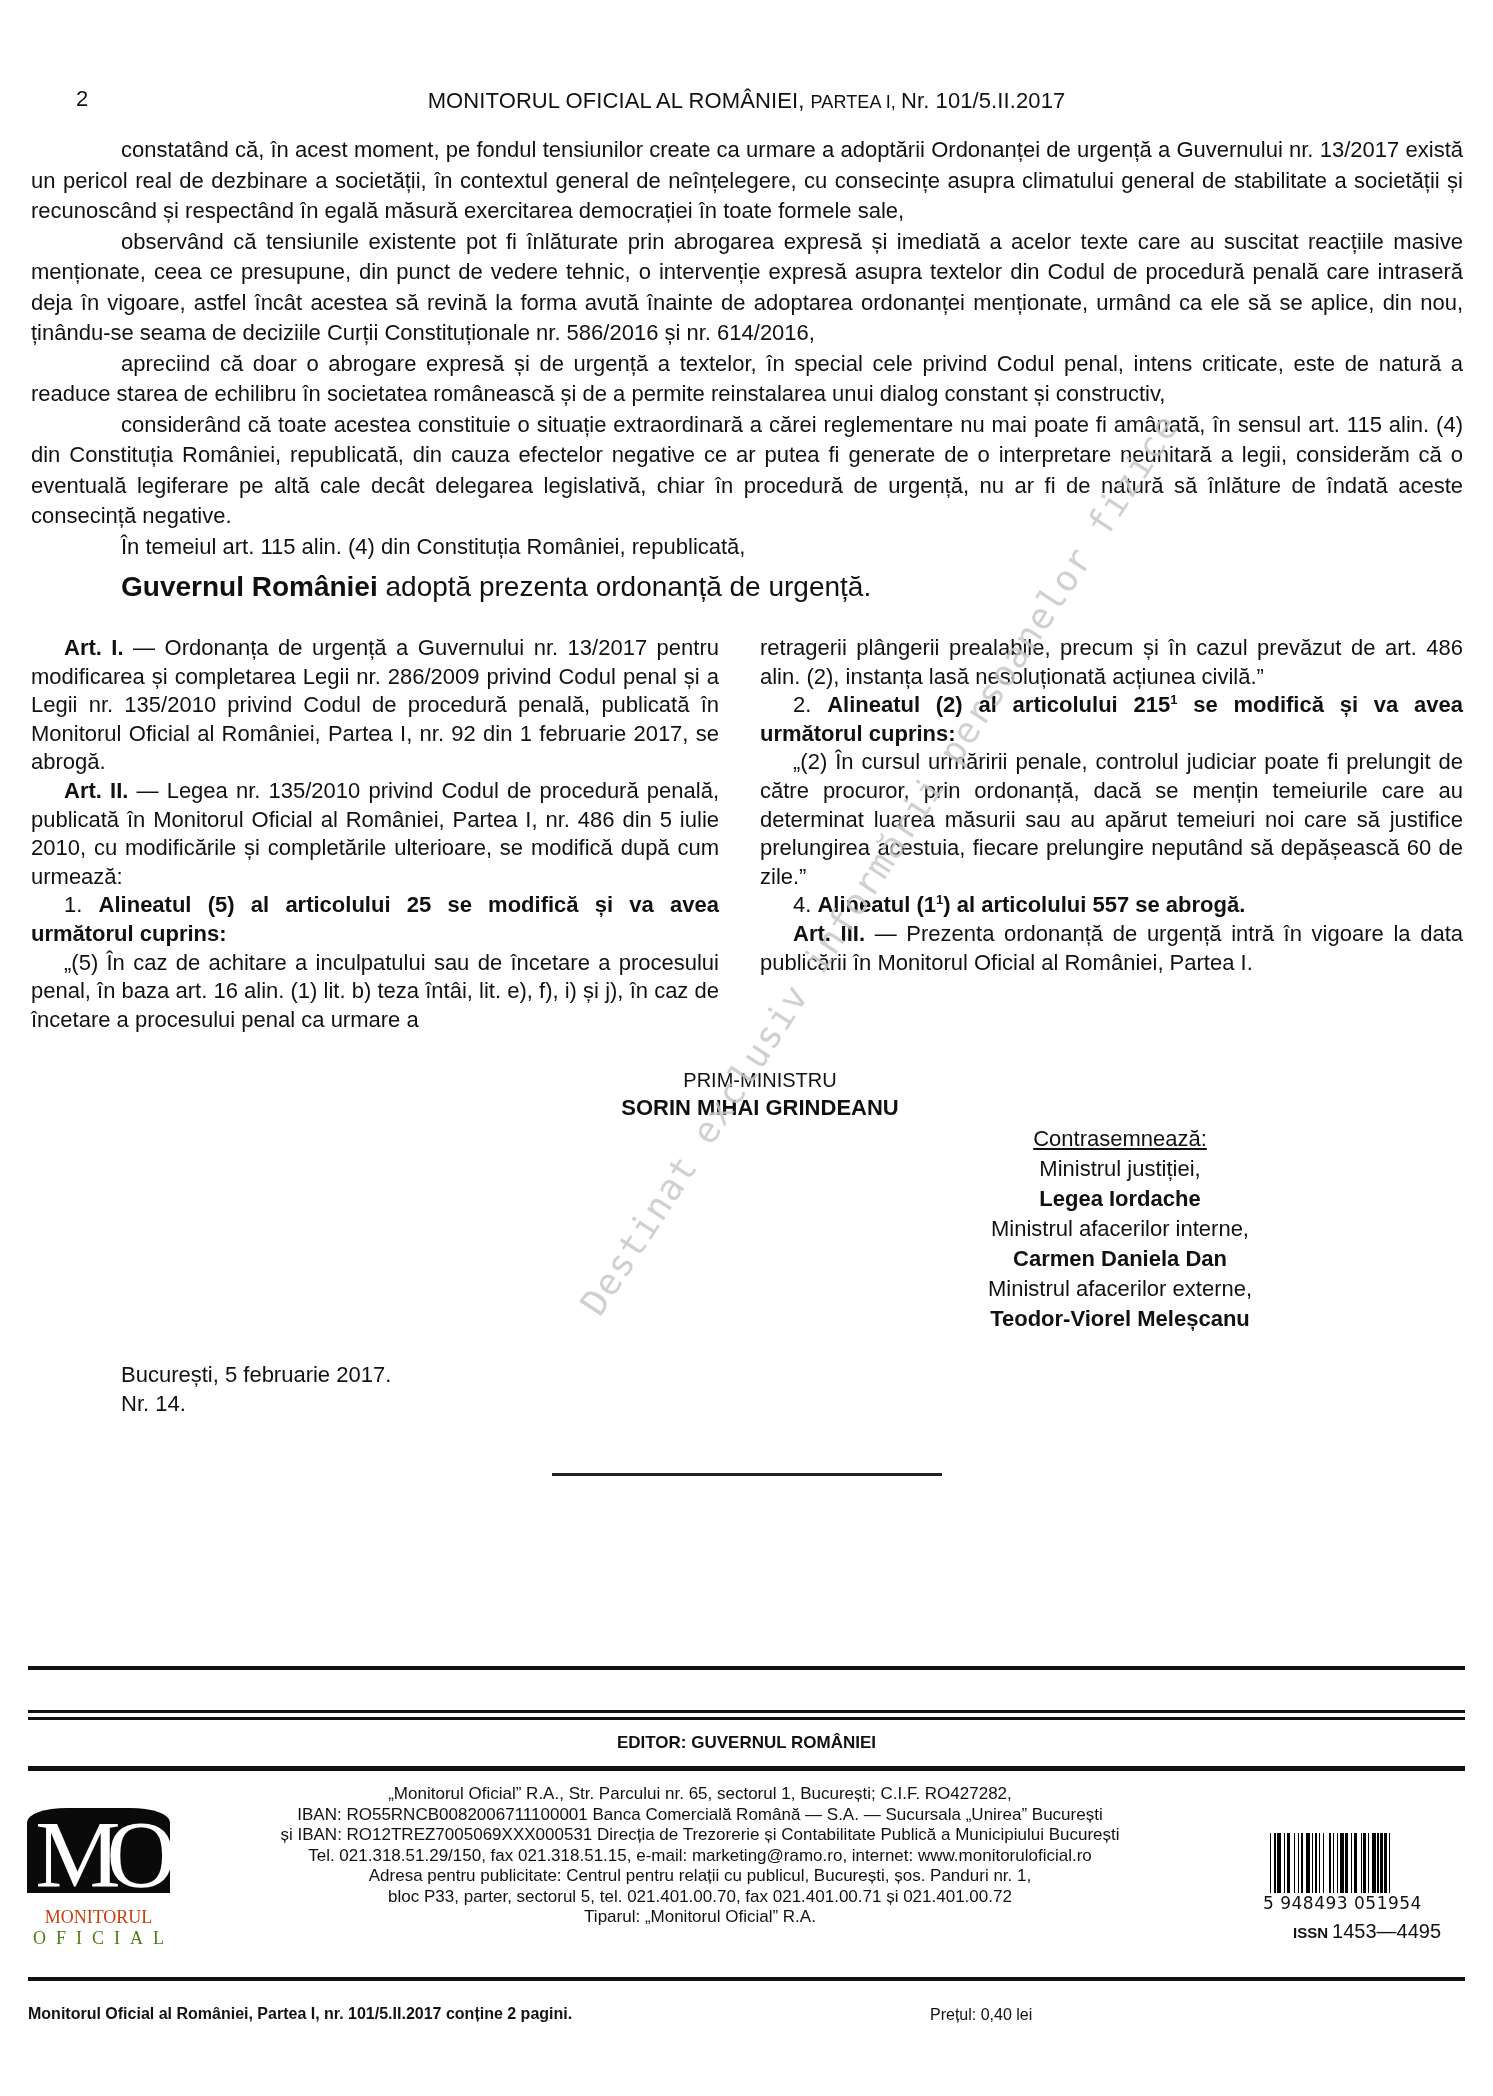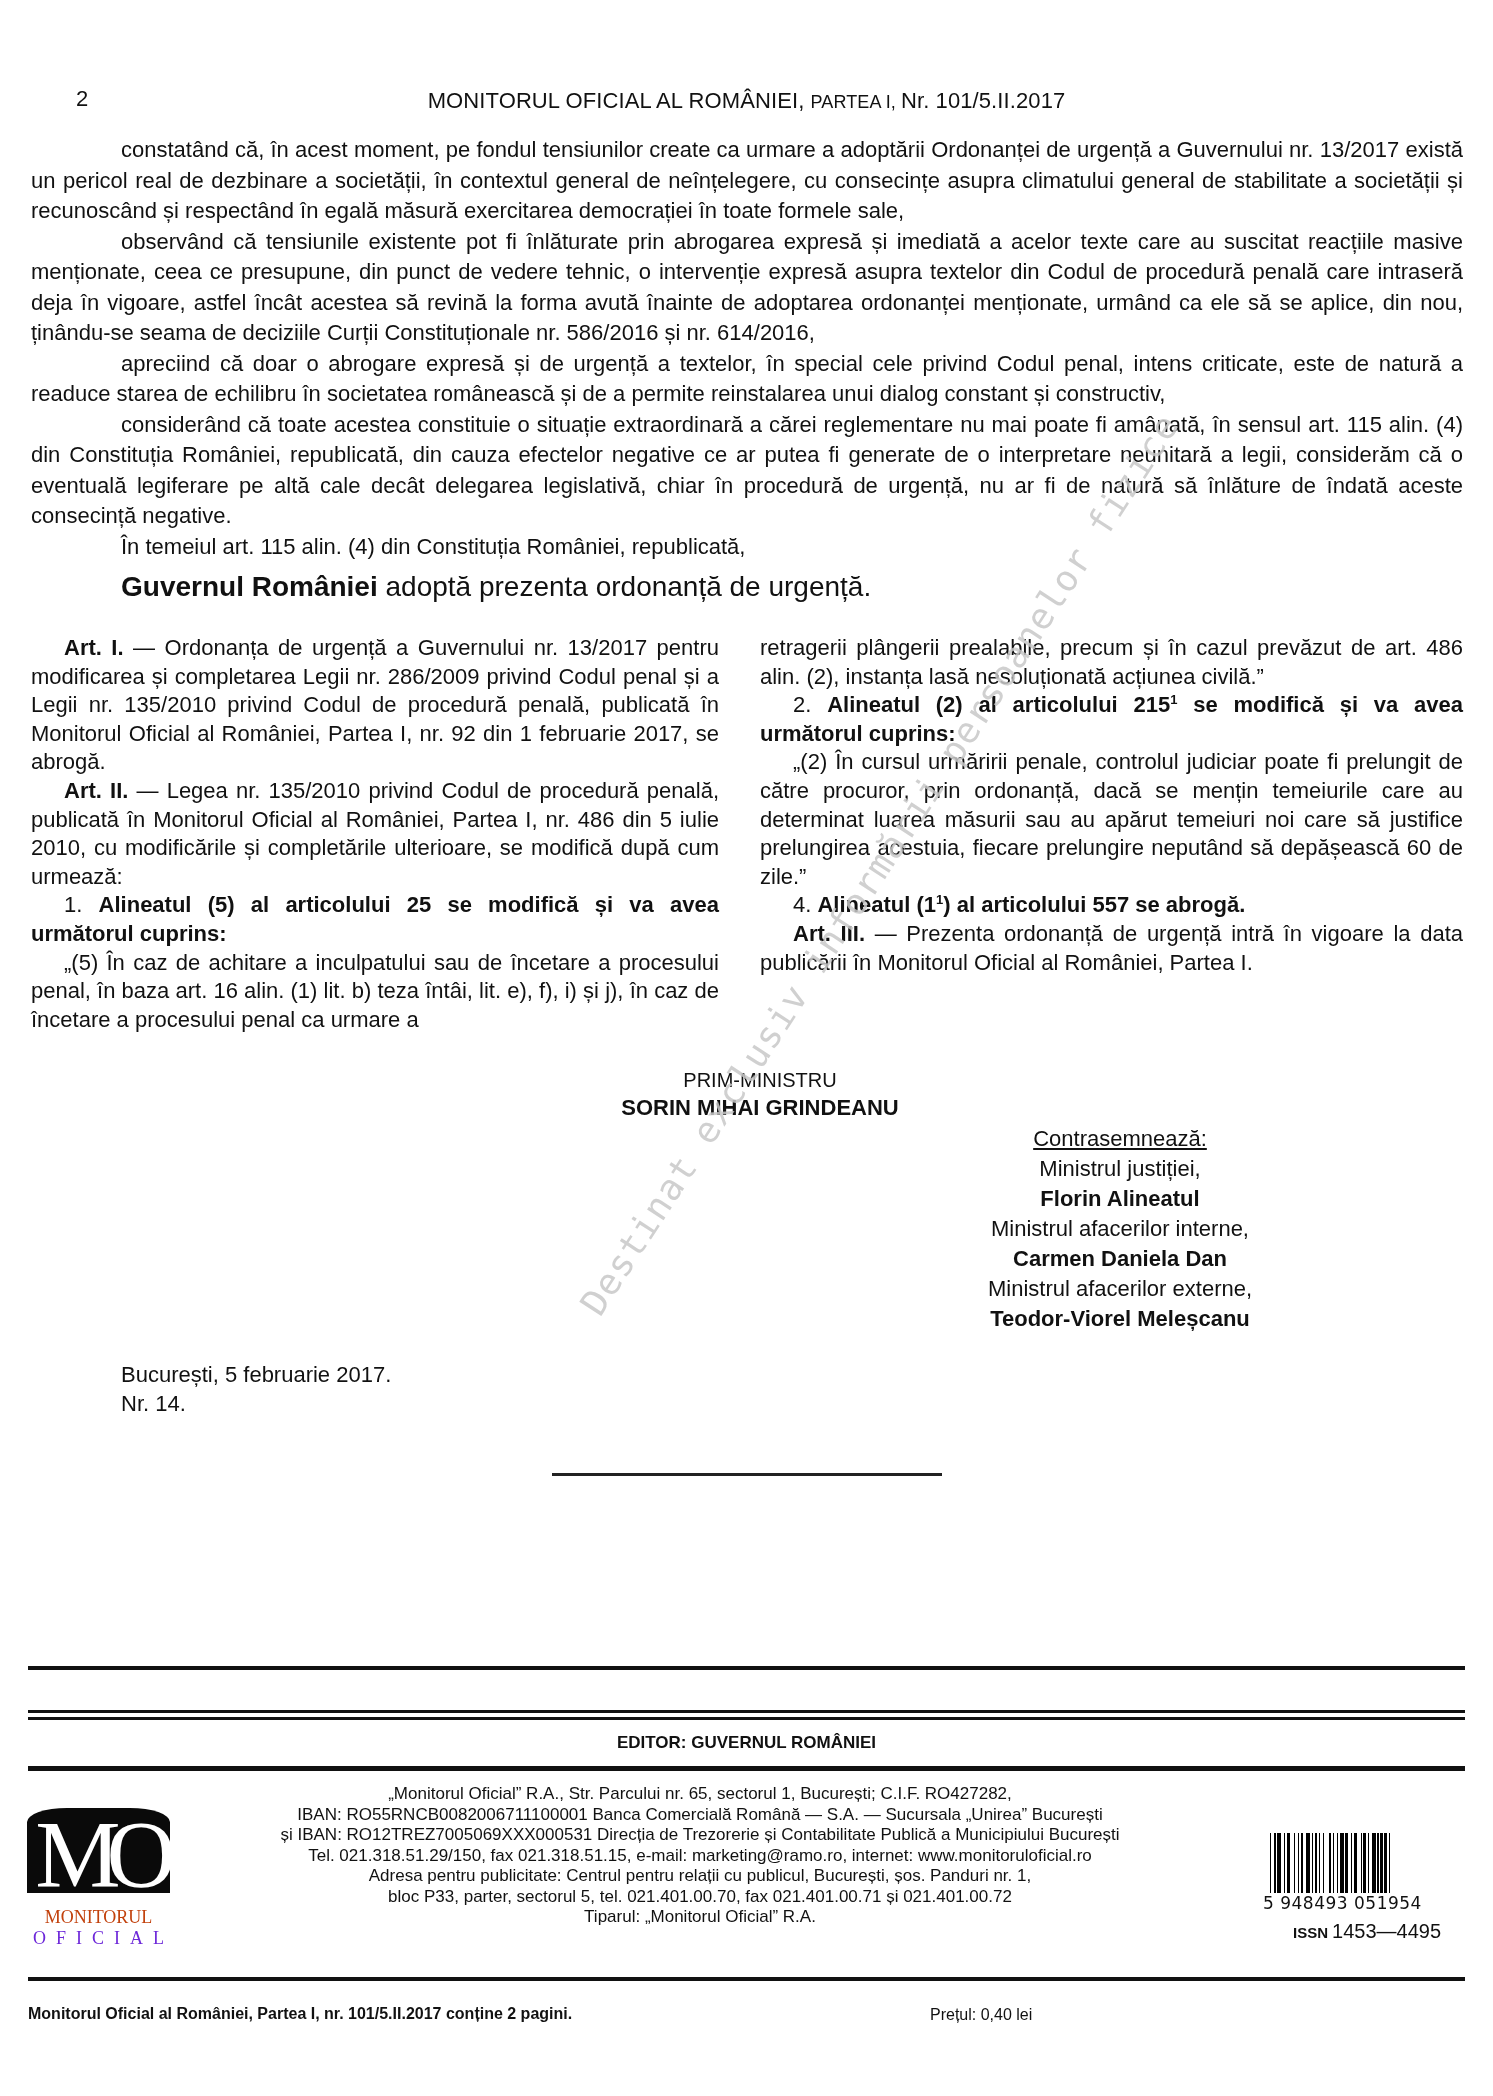--- a/index.html
+++ b/index.html
@@ -57,21 +57,21 @@
 
     
     .imprint { position: absolute; left: 200px; width: 1000px; top: 1784px; text-align: center; font-size: 17px; line-height: 20.5px; }
     .imprint div { white-space: nowrap; }
 
     
     .logo { position: absolute; left: 27px; top: 1808px; width: 143px; }
     .logo-box { width: 143px; height: 85px; background: #0a0a0a; border-radius: 40px 40px 0 0 / 14px 14px 0 0; position: relative; overflow: hidden; }
     .logo-mo { position: absolute; left: 0; right: 0; top: -8px; text-align: center; font-family: "Liberation Serif", serif; font-size: 96px; color: #fff; letter-spacing: -14px; line-height: 110px; }
     .logo-t1 { font-family: "Liberation Serif", serif; font-size: 18px; color: #c2410c; text-align: center; letter-spacing: 0px; margin-top: 14px; }
-    .logo-t2 { font-family: "Liberation Serif", serif; font-size: 18px; color: #6d28d9; text-align: right; letter-spacing: 10px; margin-left: 6px; }
+    .logo-t2 { font-family: "Liberation Serif", serif; font-size: 18px; color: #4d7c0f; text-align: right; letter-spacing: 10px; margin-left: 6px; }
 
     
     .barcode { position: absolute; left: 1262px; top: 1833px; width: 172px; height: 80px; }
     .bars { position: absolute; left: 8px; top: 0; height: 78px; width: 165px; display: flex; }
     .bars span { display: block; height: 100%; }
     .barcode-digits { position: absolute; left: 0; top: 60px; font-family: "DejaVu Sans", sans-serif; font-size: 17px; background: #fff; padding: 0 1px; letter-spacing: 0.5px; }
 
     
     .bottom-left { position: absolute; left: 28px; top: 2005px; font-size: 16px; font-weight: bold; }
     .bottom-price { position: absolute; left: 930px; top: 2006px; font-size: 16px; }
@@ -116,21 +116,21 @@
   </div>
 
   <div class="sign-pm">
     <div>PRIM-MINISTRU</div>
     <div class="name">SORIN MIHAI GRINDEANU</div>
   </div>
 
   <div class="counter">
     <div class="u">Contrasemnează:</div>
     <div>Ministrul justiției,</div>
-    <div class="bold">Florin Alineatul</div>
+    <div class="bold">Legea Iordache</div>
     <div>Ministrul afacerilor interne,</div>
     <div class="bold">Carmen Daniela Dan</div>
     <div>Ministrul afacerilor externe,</div>
     <div class="bold">Teodor-Viorel Meleșcanu</div>
   </div>
 
   <div class="place">
     <div>București, 5 februarie 2017.</div>
     <div>Nr. 14.</div>
   </div>

